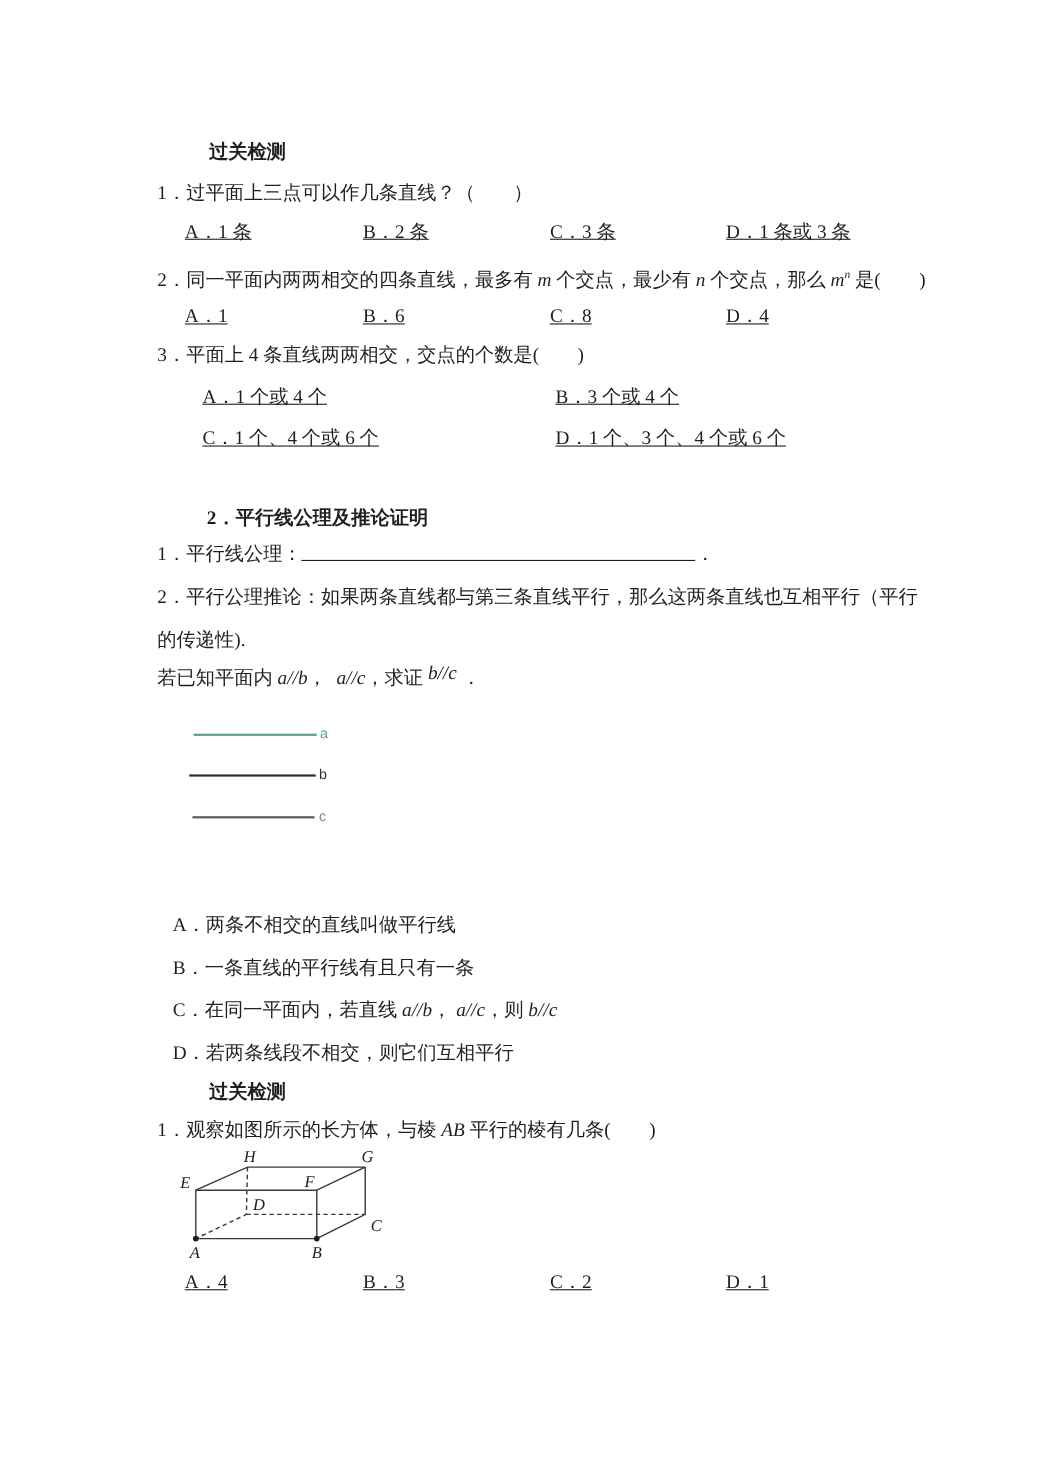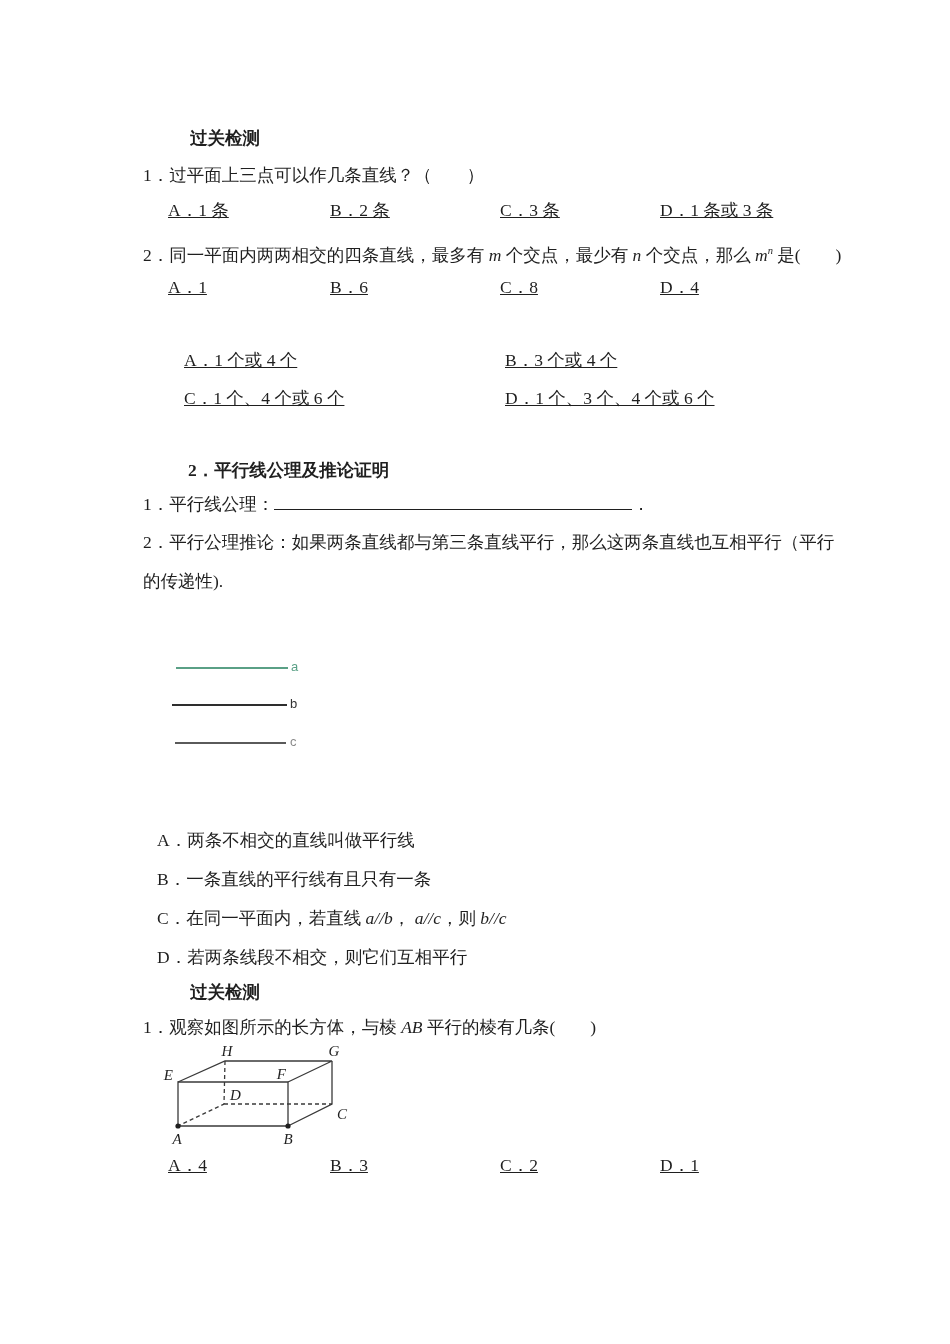--- a/index.html
+++ b/index.html
@@ -53,37 +53,39 @@
 
   <div class="line" style="left:143px;top:238px"><span>2．同一平面内两两相交的四条直线，最多有 </span><i class="mv">m</i><span> 个交点，最少有 </span><i class="mv">n</i><span> 个交点，那么 </span><i class="mv">m</i><sup><i class="mv">n</i></sup><span> 是(　　)</span></div>
 
   <div class="row cols4" style="left:168px;top:275px">
     <span>A．1</span>
     <span>B．6</span>
     <span>C．8</span>
     <span>D．4</span>
   </div>
 
+  <div class="line" style="left:143px;top:311px">3．平面上 4 条直线两两相交，交点的个数是(　　)</div>
 
   <div class="row cols2" style="left:168px;top:348px">
     <span>A．1 个或 4 个</span>
     <span>B．3 个或 4 个</span>
   </div>
   <div class="row cols2" style="left:168px;top:386px">
     <span>C．1 个、4 个或 6 个</span>
     <span>D．1 个、3 个、4 个或 6 个</span>
   </div>
 
   <div class="line bold" style="left:143px;top:459px">2．平行线公理及推论证明</div>
 
   <div class="line" style="left:143px;top:491px"><span>1．平行线公理：</span><span class="blank"></span><span>．</span></div>
 
   <div class="line" style="left:143px;top:531px">2．平行公理推论：如果两条直线都与第三条直线平行，那么这两条直线也互相平行（平行</div>
   <div class="line" style="left:143px;top:570px">的传递性).</div>
 
+  <div class="line" style="left:143px;top:605px"><span>若已知平面内 </span><i class="mv">a//b</i><span>，  </span><i class="mv">a//c</i><span>，求证 </span><i class="mv raised">b//c</i><span> ．</span></div>
 
   <div class="pline" style="left:176px;top:667px;width:112px;background:#5aa086;"></div>
   <div class="plabel" style="left:291px;top:660px;color:#5aa086;">a</div>
 
   <div class="pline" style="left:172px;top:704px;width:115px;background:#2e2e2e;"></div>
   <div class="plabel" style="left:290px;top:697px;color:#333333;">b</div>
 
   <div class="pline" style="left:175px;top:742px;width:111px;background:#5a5a5a;"></div>
   <div class="plabel" style="left:290px;top:735px;color:#8a8a8a;">c</div>
 

